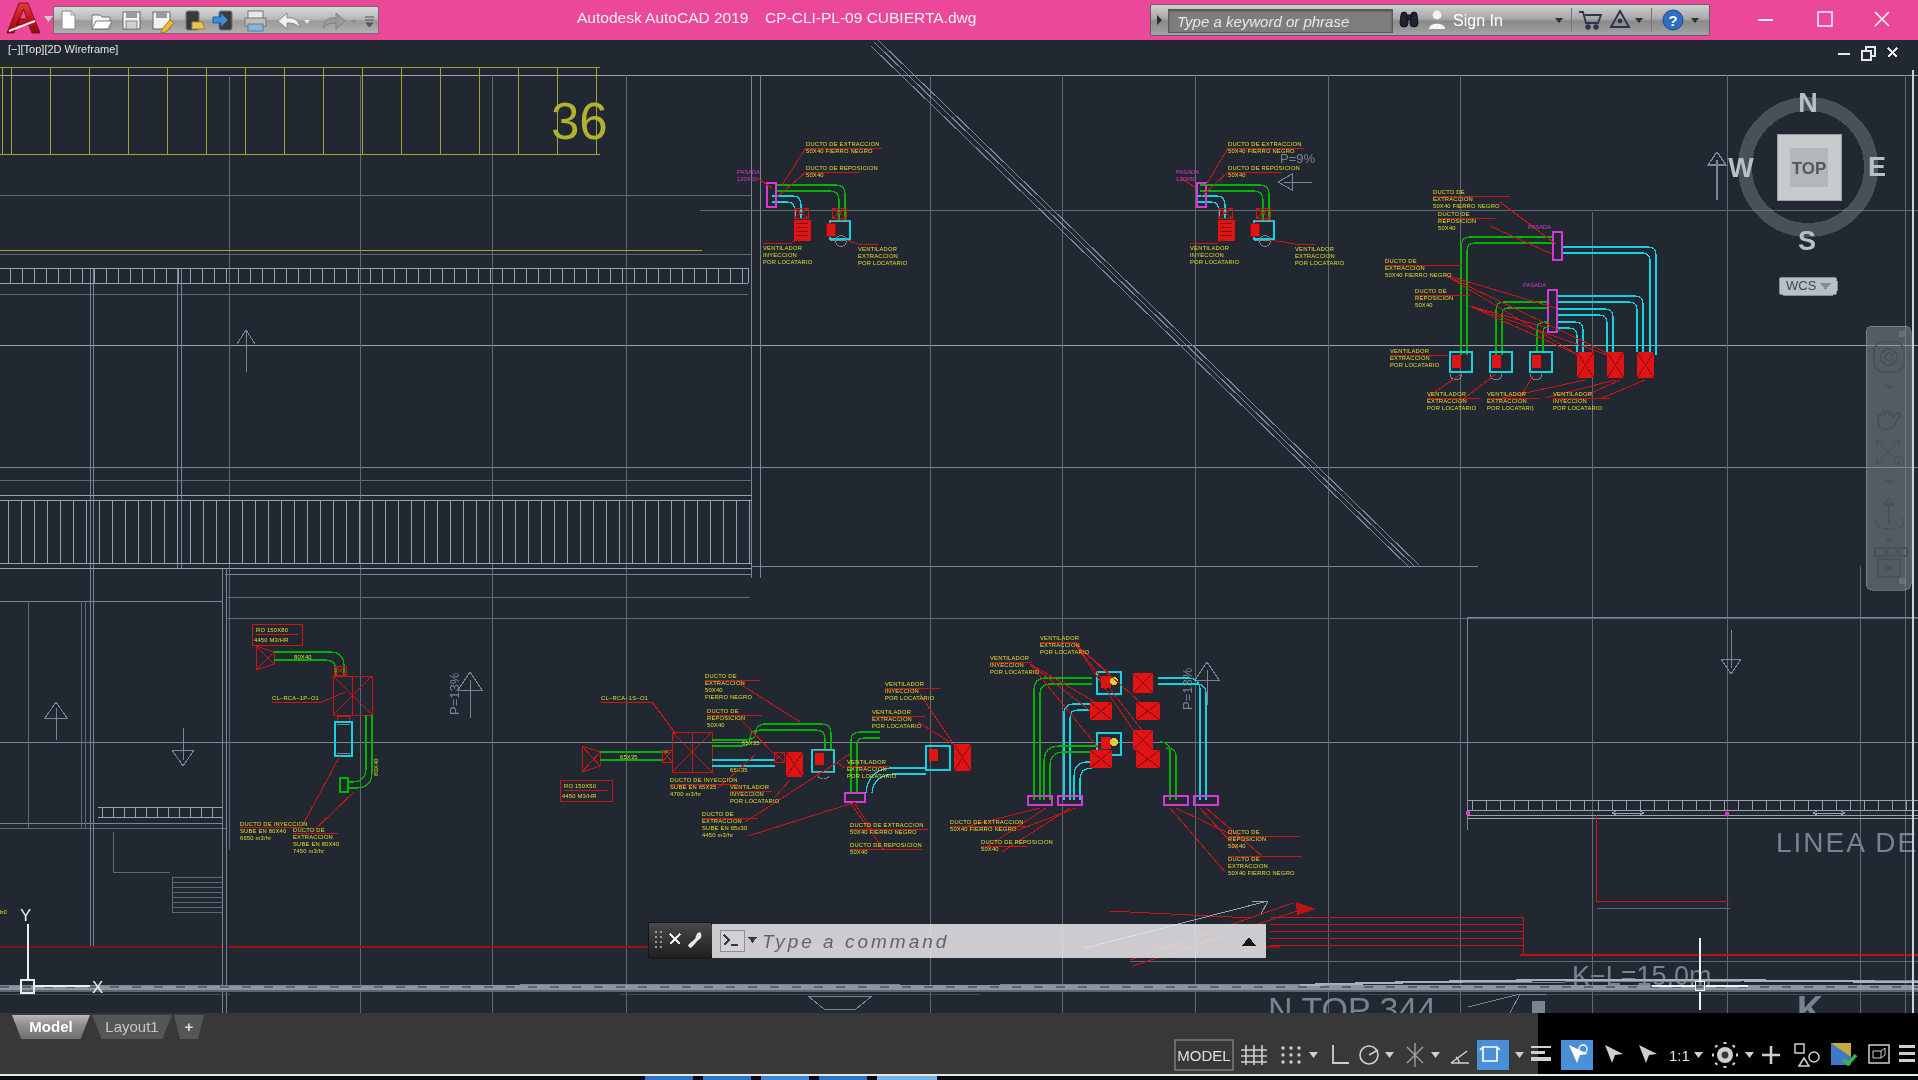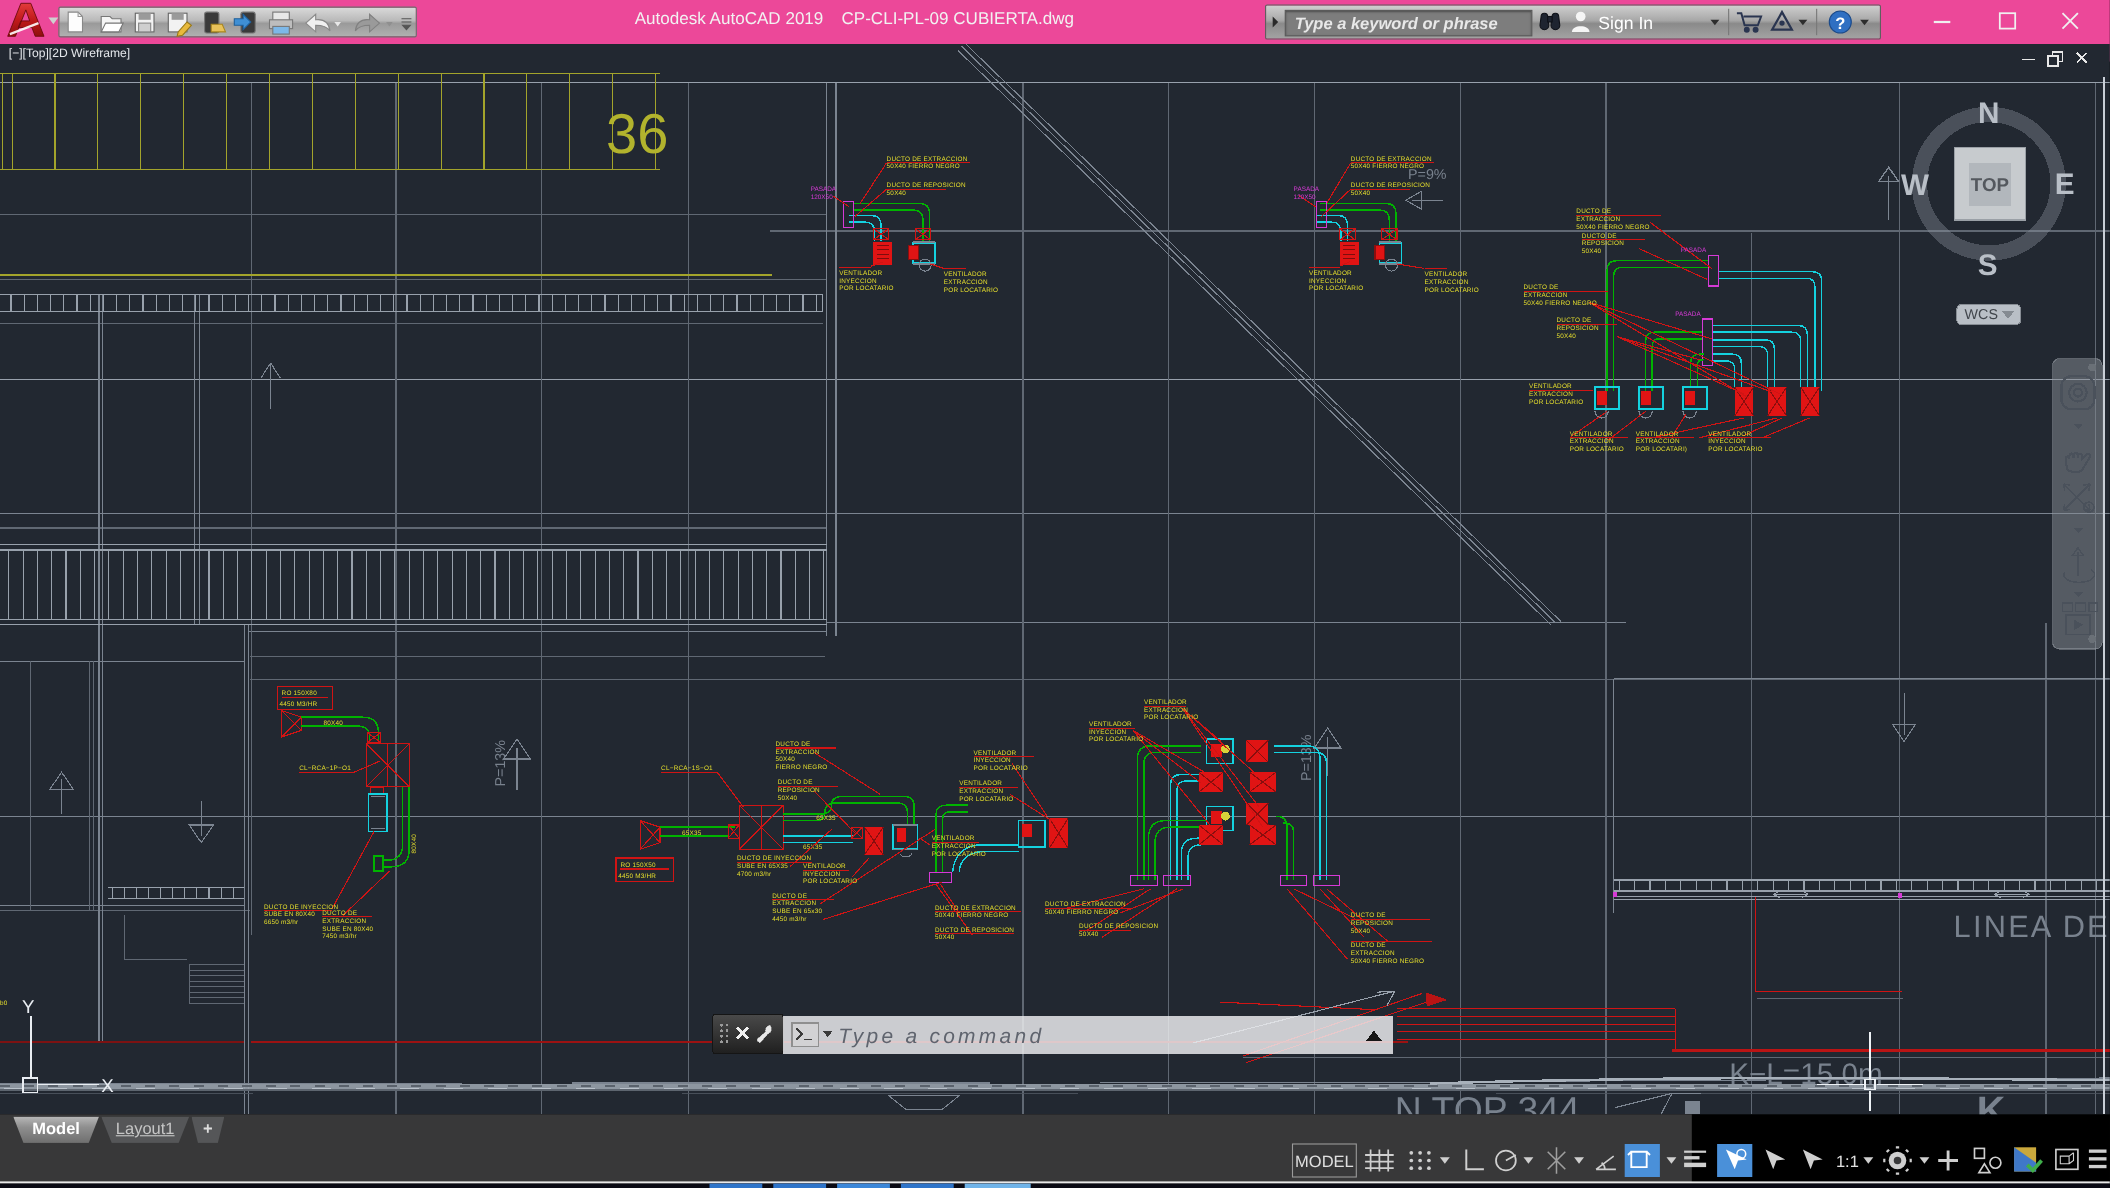--- a/index.html
+++ b/index.html
@@ -1,20 +1,20 @@
 <!DOCTYPE html>
 <html><head>
 <meta charset="utf-8">
 <style>
   * { margin:0; padding:0; box-sizing:border-box; }
   html,body { width:1918px; height:1080px; overflow:hidden; background:#000; font-family:"Liberation Sans", sans-serif; }
   #titlebar { position:absolute; left:0; top:0; width:1918px; height:56px; background:#ec4899; }
   #qat { position:absolute; left:53px; top:6px; width:326px; height:28px; background:linear-gradient(#d9d9d9,#b9b9b9 45%,#9a9a9a 55%,#b0b0b0); border:1px solid #6e6e6e; border-radius:2px; }
   #searchpanel { position:absolute; left:1150px; top:4px; width:560px; height:32px; background:linear-gradient(#cfcfcf,#a8a8a8 45%,#8a8a8a 55%,#a3a3a3); border:1px solid #5f5f5f; border-radius:2px; }
-  #searchbox { position:absolute; left:17px; top:4px; width:225px; height:24px; background:#7d7d7d; border:1px solid #5a5a5a; box-shadow:inset 0 1px 2px rgba(0,0,0,.4); color:#e8e8e8; font-style:italic; font-size:15px; line-height:23px; padding-left:8px;font-weight:bold; }
+  #searchbox { position:absolute; left:17px; top:4px; width:225px; height:24px; background:#7d7d7d; border:1px solid #5a5a5a; box-shadow:inset 0 1px 2px rgba(0,0,0,.4); color:#e8e8e8; font-style:italic; font-size:15px; line-height:23px; padding-left:8px; }
   .ttext { position:absolute; top:9px; color:#f2f2f2; font-size:15.5px; white-space:pre; }
   #drawarea { position:absolute; left:0; top:40px; width:1918px; height:973px; background:#222831; }
   #vplabel { position:absolute; left:8px; top:3px; color:#e3e6ea; font-size:11px; }
   #tabstrip { position:absolute; left:0; top:1013px; width:1538px; height:62px; background:#383839; }
   #whiteline { position:absolute; left:0; top:1074px; width:1918px; height:2px; background:#e9e9e9; }
   #taskstrip { position:absolute; left:0; top:1076px; width:1918px; height:4px; background:#0a0a14; }
   .tab { position:absolute; top:2px; height:24px; font-size:15px; line-height:23px; text-align:center; }
 </style>
 </head>
 <body>
@@ -594,21 +594,21 @@
     <path d="M1838,14 h12"></path>
     <rect x="1866" y="7" width="9" height="9"></rect>
     <rect x="1862" y="11" width="9" height="9" fill="#222831"></rect>
     <path d="M1888,8 l9,9 M1897,8 l-9,9"></path>
   </g>
   </svg>
   <div id="vplabel">[−][Top][2D Wireframe]</div>
 </div>
 <div id="tabstrip">
   <div class="tab" style="left:12px;width:78px;background:linear-gradient(#b8b8b8,#8f8f8f 40%,#6f6f6f);clip-path:polygon(0 0,100% 0,88% 100%,12% 100%);color:#ffffff;font-weight:bold;">Model</div>
-  <div class="tab" style="left:92px;width:80px;background:#555658;clip-path:polygon(0 0,100% 0,88% 100%,12% 100%);color:#c6c6c6;text-decoration:underline;">Layout1</div>
+  <div class="tab" style="left:92px;width:80px;background:#555658;clip-path:polygon(0 0,100% 0,88% 100%,12% 100%);color:#c6c6c6;">Layout1</div>
   <div class="tab" style="left:174px;width:30px;background:#555658;clip-path:polygon(0 0,100% 0,80% 100%,20% 100%);color:#dddddd;font-weight:bold;">+</div>
   <svg width="745" height="40" style="position:absolute;left:1173px;top:24px">
 
     <rect x="2" y="3" width="58" height="30" fill="none" stroke="#9a9a9a"></rect>
     <text x="31" y="24" font-size="15" fill="#e0e0e0" text-anchor="middle" font-family="Liberation Sans">MODEL</text>
 
     <g stroke="#cfcfcf" stroke-width="1.6">
       <path d="M73,8 v20 M81,8 v20 M89,8 v20 M68,13 h26 M68,19 h26 M68,25 h26"></path>
     </g>
 

